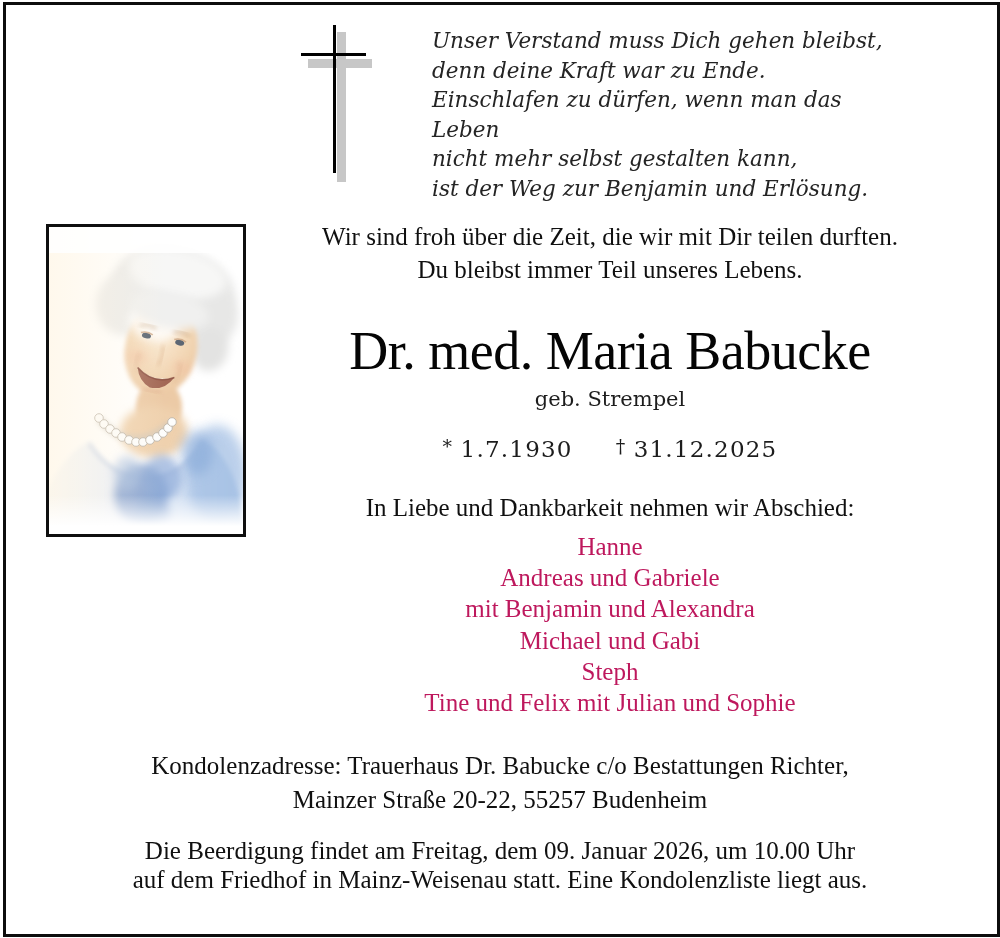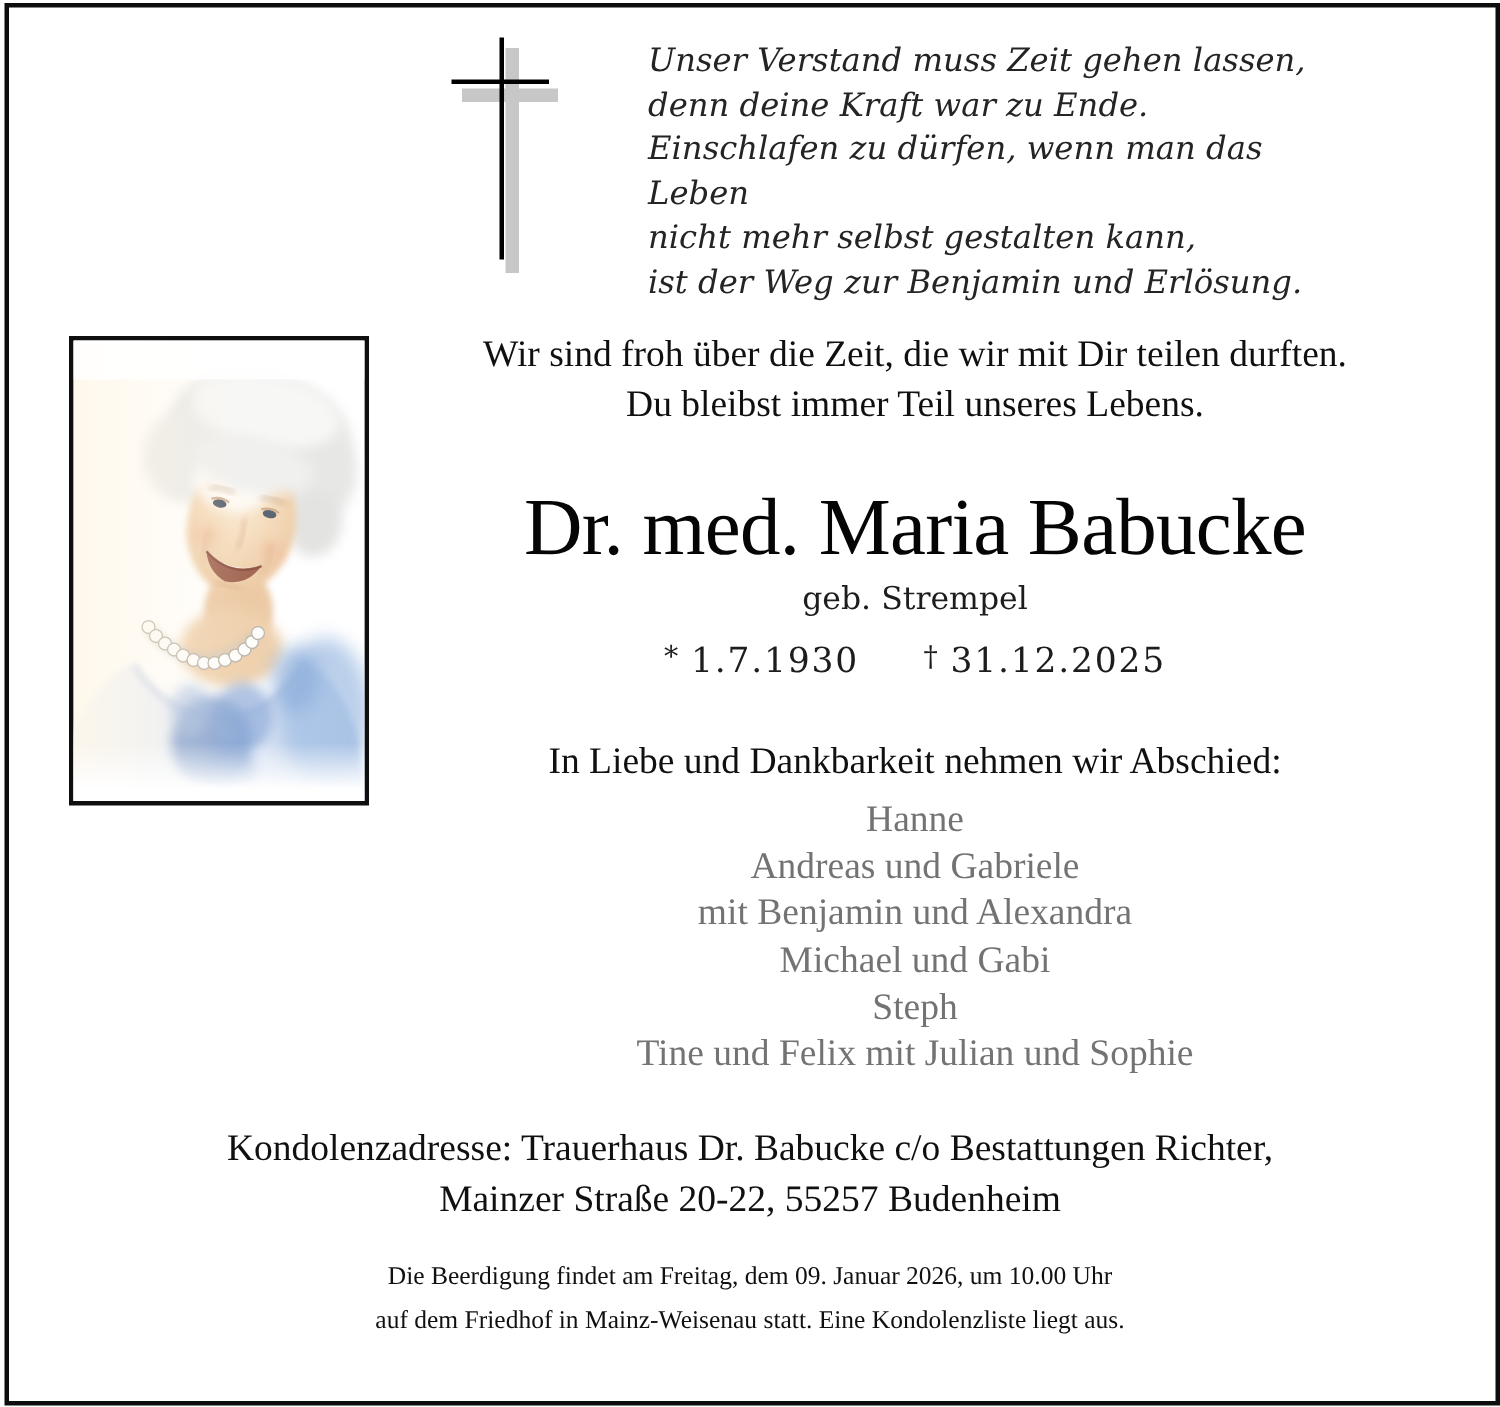--- a/index.html
+++ b/index.html
@@ -27,44 +27,44 @@
   .photo-frame svg{display:block;}
 
   
   .right-col{left:250px;top:0;width:720px;text-align:center;}
   .intro{position:absolute;left:0;top:220px;width:720px;font-size:25px;line-height:33px;color:#101010;}
   .deceased{position:absolute;left:0;top:322px;width:720px;font-size:54px;line-height:58px;
             font-weight:normal;letter-spacing:-0.5px;color:#050505;white-space:nowrap;}
   .maiden{position:absolute;left:0;top:386px;width:720px;font-family:"DejaVu Serif",serif;
           font-size:21px;line-height:27px;color:#1d1d1d;}
   .dates{position:absolute;left:0;top:424px;width:720px;font-family:"DejaVu Serif",serif;
-         font-size:23px;line-height:28px;letter-spacing:1.2px;color:#1d1d1d;}
+         font-size:23px;line-height:44px;letter-spacing:1.2px;color:#1d1d1d;}
   .dates .sym{font-size:19px;vertical-align:4px;letter-spacing:0;}
   .dates .gap{display:inline-block;width:26px;}
   .farewell{position:absolute;left:0;top:491px;width:720px;font-size:25px;line-height:33px;color:#101010;font-family:Liberation Serif, serif;}
-  .mourners{position:absolute;left:0;top:531px;width:720px;font-size:25px;line-height:31.2px;color:#737373;}
+  .mourners{position:absolute;left:0;top:531px;width:720px;font-size:25px;line-height:31.2px;color:#be185d;}
 
   
   .condolence{left:0;top:749px;width:1000px;text-align:center;font-size:25px;line-height:33.5px;color:#101010;}
-  .funeral{left:0;top:836px;width:1000px;text-align:center;font-size:17px;line-height:29.2px;color:#101010;}
+  .funeral{left:0;top:836px;width:1000px;text-align:center;font-size:25px;line-height:29.2px;color:#101010;}
 </style>
 </head>
 <body>
 
 <div class="abs notice-border"></div>
 
 <div class="abs cross">
   <div class="bar gray-v"></div>
   <div class="bar gray-h"></div>
   <div class="bar black-v"></div>
   <div class="bar black-h"></div>
 </div>
 
 <div class="abs poem">
-    <div class="poem-line">Unser Verstand muss Zeit gehen lassen,</div>
+    <div class="poem-line">Unser Verstand muss Dich gehen bleibst,</div>
     <div class="poem-line">denn deine Kraft war zu Ende.</div>
     <div class="poem-line">Einschlafen zu dürfen, wenn man das Leben</div>
     <div class="poem-line">nicht mehr selbst gestalten kann,</div>
     <div class="poem-line">ist der Weg zur Benjamin und Erlösung.</div>
   </div>
 
 <div class="abs photo-frame">
   <svg width="194" height="307" viewBox="0 0 194 307" xmlns="http://www.w3.org/2000/svg">
     <defs>
       <filter id="b2" x="-40%" y="-40%" width="180%" height="180%">

